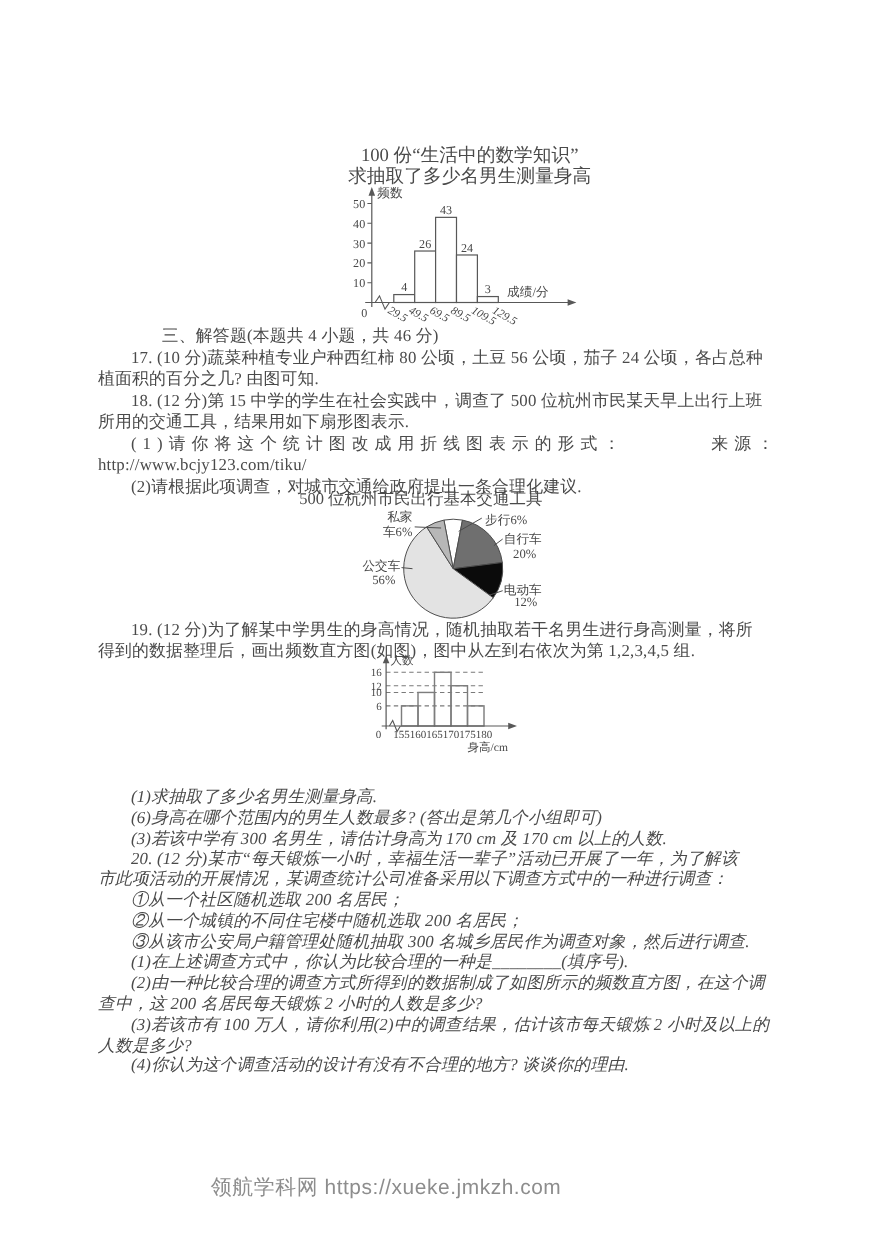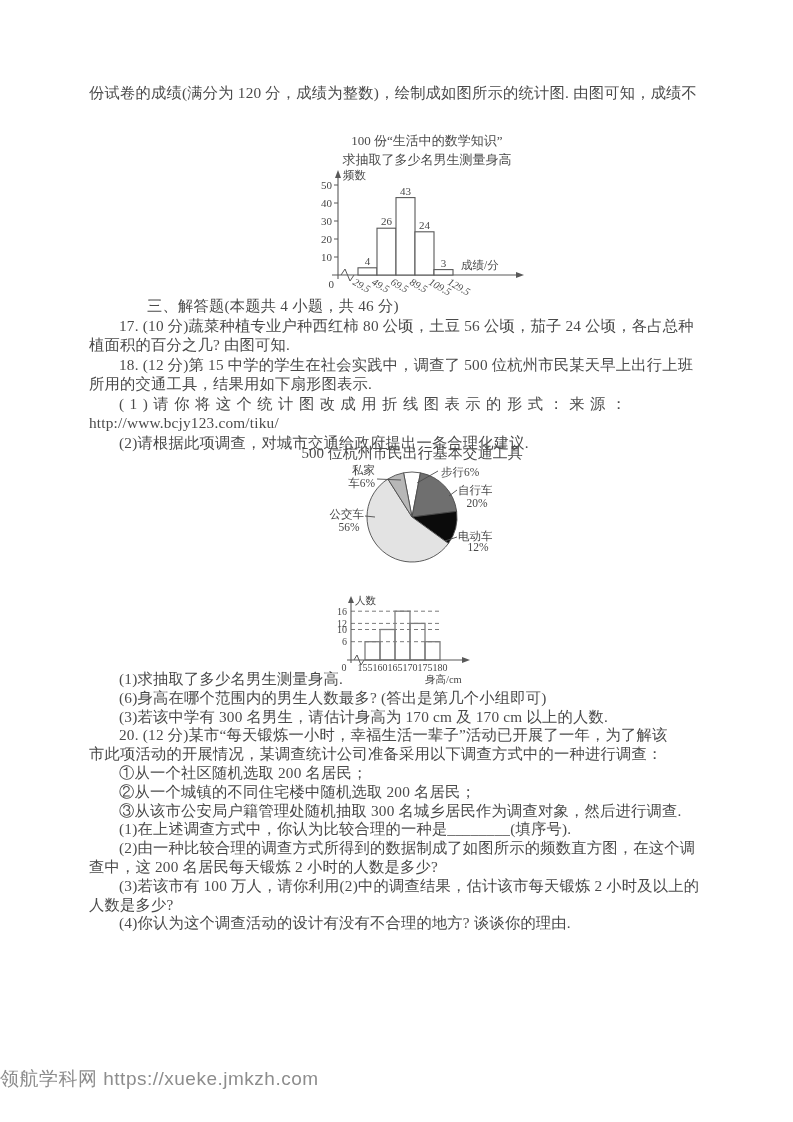--- a/index.html
+++ b/index.html
@@ -3,40 +3,39 @@
 <meta charset="utf-8">
 <style>
   html,body{margin:0;padding:0;background:#ffffff;}
   #page{position:relative;width:793px;height:1122px;background:#ffffff;overflow:hidden;
         font-family:"Liberation Serif","DejaVu Serif",serif;color:#4a4a4a;}
   .abs{position:absolute;}
   .txt{font-size:15.3px;line-height:19.5px;letter-spacing:0.2px;}
   .ind2{padding-left:30px;}
   .ind4{padding-left:58px;}
   .intro{left:89px;top:83px;width:620px;line-height:20.5px;}
-  .c1title{left:277px;top:132px;width:300px;text-align:center;font-size:13px;line-height:18.5px;}
+  .c1title{left:277px;top:132px;width:300px;text-align:center;font-size:17px;line-height:18.5px;}
   .secblock{left:89px;top:296px;width:620px;}
-  .spaced-line{display:flex;padding-left:30px;}
+  .spaced-line{display:flex;justify-content:space-between;padding-left:30px;gap:25px;}
   .spaced{letter-spacing:5.5px;}
-  .pietitle{left:272px;top:444px;width:280px;text-align:center;font-size:15px;}
+  .pietitle{left:272px;top:444px;width:280px;font-size:15px;}
   .q19block{left:89px;top:563px;width:620px;line-height:19px;}
-  .q20block{left:89px;top:670px;width:620px;line-height:18.8px;}
-  .footer{left:0;top:1066px;width:678px;
+  .q20block{left:89px;top:716px;width:620px;line-height:18.8px;font-style:italic;}
+  .footer{left:12px;top:1066px;width:678px;text-align:center;
           font-family:"Liberation Sans","DejaVu Sans",sans-serif;
           font-size:19px;color:#8d8d8d;letter-spacing:0.5px;}
   svg{display:block;}
   svg text{font-family:"Liberation Serif","DejaVu Serif",serif;fill:#474747;}
 </style>
 </head>
 <body>
 
 <div id="page">
 
   <div class="abs txt intro">
-    <div>份试卷的成绩(满分为 120 分，成绩为整数)，绘制成如图所示的统计图. 由图可知，成绩不</div>
   </div>
 
   <div class="abs c1title">
     <div>100 份“生活中的数学知识”</div>
     <div>求抽取了多少名男生测量身高</div>
   </div>
 
   <svg id="chart1" class="abs" style="left:298px;top:166px;" width="240" height="142" viewBox="0 0 240 142">
       <line x1="40" y1="113" x2="40" y2="10" stroke="#585858" stroke-width="1.1"></line>
       <polygon points="40,4 37,12 43,12" fill="#585858"></polygon>
@@ -105,20 +104,24 @@
       <text x="140" y="81" text-anchor="start" font-size="11.5">电动车</text>
       <text x="160" y="92" text-anchor="middle" font-size="11.5">12%</text>
       <line x1="47" y1="57" x2="57" y2="58" stroke="#4c4c4c" stroke-width="0.9"></line>
       <text x="46" y="59" text-anchor="end" font-size="11.5">公交车</text>
       <text x="31" y="72" text-anchor="middle" font-size="11.5">56%</text>
       <line x1="59" y1="20" x2="83" y2="21" stroke="#4c4c4c" stroke-width="0.9"></line>
       <text x="57" y="15" text-anchor="end" font-size="11.5">私家</text>
       <text x="57" y="28" text-anchor="end" font-size="11.5">车6%</text>
     </svg>
 
+  <div class="abs txt q19block">
+    <div class="ind2">19. (12 分)为了解某中学男生的身高情况，随机抽取若干名男生进行身高测量，将所</div>
+    <div>得到的数据整理后，画出频数直方图(如图)，图中从左到右依次为第 1,2,3,4,5 组.</div>
+  </div>
 
   <svg id="chart3" class="abs" style="left:328px;top:592px;" width="180" height="100" viewBox="0 0 180 100">
       <line x1="23" y1="49.7" x2="112" y2="49.7" stroke="#7a7a7a" stroke-width="1" stroke-dasharray="4 3"></line>
       <text x="19" y="53.2" text-anchor="end" font-size="10">6</text>
       <line x1="23" y1="37.5" x2="112" y2="37.5" stroke="#7a7a7a" stroke-width="1" stroke-dasharray="4 3"></line>
       <text x="19" y="41" text-anchor="end" font-size="10">10</text>
       <line x1="23" y1="31.400000000000006" x2="112" y2="31.400000000000006" stroke="#7a7a7a" stroke-width="1" stroke-dasharray="4 3"></line>
       <text x="19" y="34.900000000000006" text-anchor="end" font-size="10">12</text>
       <line x1="23" y1="19.200000000000003" x2="112" y2="19.200000000000003" stroke="#7a7a7a" stroke-width="1" stroke-dasharray="4 3"></line>
       <text x="19" y="22.700000000000003" text-anchor="end" font-size="10">16</text>

